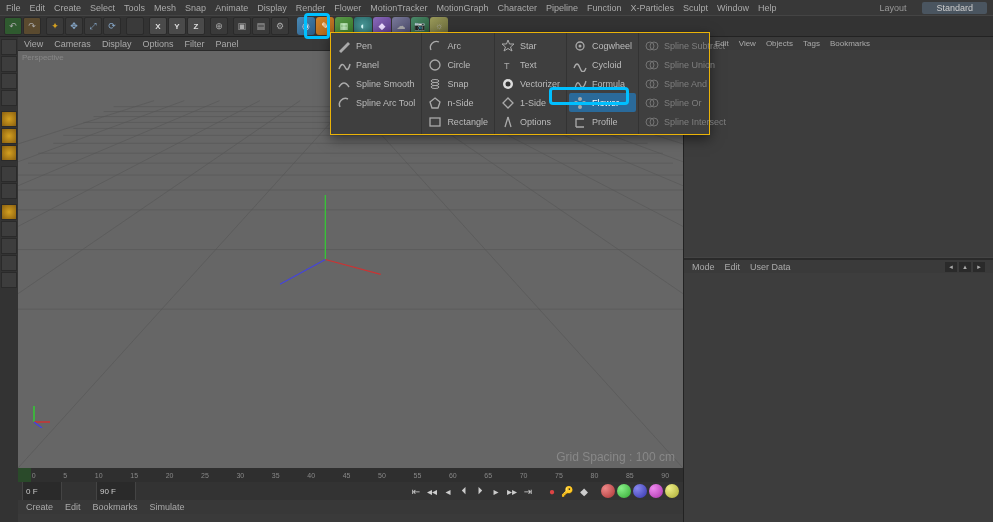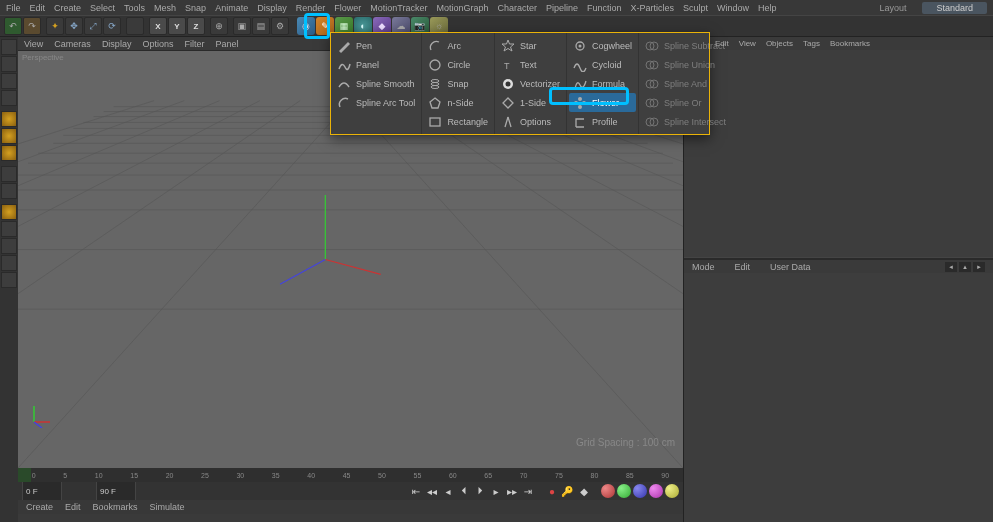--- a/index.html
+++ b/index.html
@@ -26,37 +26,37 @@
 .main{position:absolute;top:37px;left:0;right:0;bottom:0;display:flex}
 .left-tools{width:18px;background:#333;display:flex;flex-direction:column;gap:1px;padding-top:2px}
 .ltool{width:16px;height:16px;background:#3d3d3d;border:1px solid #2a2a2a;margin-left:1px;cursor:pointer}
 .ltool.gold{background:radial-gradient(circle,#d4a020,#8a6010)}
 .viewport-area{flex:1;display:flex;flex-direction:column;min-width:0}
 .vp-tabs{height:14px;background:#3a3a3a;border-bottom:1px solid #2a2a2a;display:flex;align-items:center;gap:11px;padding:0 6px}
 .viewport{flex:1;background:#666;position:relative;overflow:hidden}
 .vp-label{position:absolute;top:2px;left:4px;color:#888;font-size:8px}
 .grid-svg{position:absolute;inset:0;width:100%;height:100%}
 .axis-gizmo{position:absolute;bottom:40px;left:10px;width:28px;height:28px}
-.grid-info{position:absolute;bottom:20px;right:8px;color:#888;font-size:10px}
+.grid-info{position:absolute;bottom:4px;right:8px;color:#888;font-size:12px}
 .timeline{height:14px;background:#333;display:flex}
 .tl-track{flex:1;background:linear-gradient(to right,#2a4a2a 0,#2a4a2a 2%,#2f2f2f 2%);position:relative;display:flex;align-items:center;justify-content:space-around}
 .tl-track span{font-size:7px;color:#888}
 .controls{height:18px;background:#333;display:flex;align-items:center;padding:0 4px;gap:2px}
 .cframe{width:40px;height:28px;background:#2a2a2a;border:1px solid #444;color:#ccc;font-size:8px;padding:0 3px}
 .cbtn{width:14px;height:14px;color:#ccc;display:flex;align-items:center;justify-content:center;cursor:pointer;font-size:10px}
 .cbtn.rec{color:#d44}
 .cbtn.sphere{width:14px;height:14px;border-radius:50%}
 .bottom-tabs{height:14px;background:#383838;display:flex;align-items:center;gap:12px;padding:0 8px}
 .right-panel{width:310px;background:#383838;border-left:1px solid #222;display:flex;flex-direction:column}
 .rpanel-top{height:13px;background:#3a3a3a;display:flex;align-items:center;gap:10px;padding:0 8px}
 .rpanel-top span{font-size:8px}
 .rpanel-body{flex:1;background:#3d3d3d}
 .rpanel-sep{height:3px;background:#2a2a2a;border-top:1px solid #444}
 .rpanel-attr{height:13px;background:#3a3a3a;display:flex;align-items:center;gap:10px;padding:0 8px;justify-content:space-between}
-.rpanel-attr-left{display:flex;gap:20px}
+.rpanel-attr-left{display:flex;gap:10px}
 .rpanel-attr-right{display:flex;gap:2px}
 .rarrow{width:12px;height:10px;background:#2a2a2a;display:flex;align-items:center;justify-content:center;font-size:7px;cursor:pointer}
 .rpanel-attrbody{flex:1.2;background:#3d3d3d}
 .popup{position:absolute;top:32px;left:330px;width:380px;background:#3f3f3f;border:1px solid #eab308;box-shadow:0 4px 12px rgba(0,0,0,.5);z-index:40;display:flex}
 .pcol{flex:1;padding:3px 2px}
 .pcol+.pcol{border-left:1px solid #333}
 .pitem{height:19px;display:flex;align-items:center;gap:5px;padding:0 4px;cursor:pointer;border-radius:2px}
 .pitem.sel{background:#2a6a9a}
 .pitem.dim{opacity:.5}
 .pico{width:14px;height:14px;display:flex;align-items:center;justify-content:center;flex-shrink:0}

